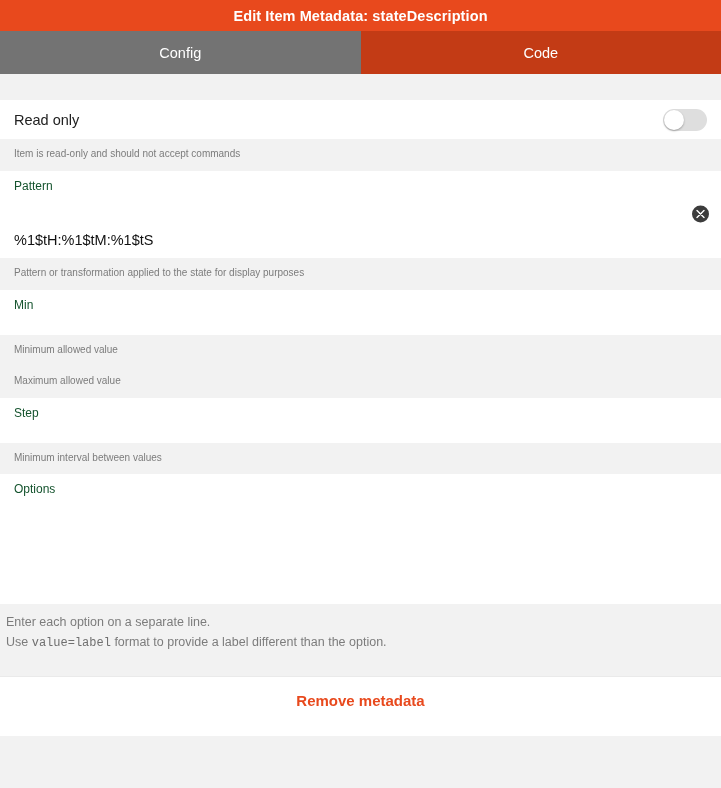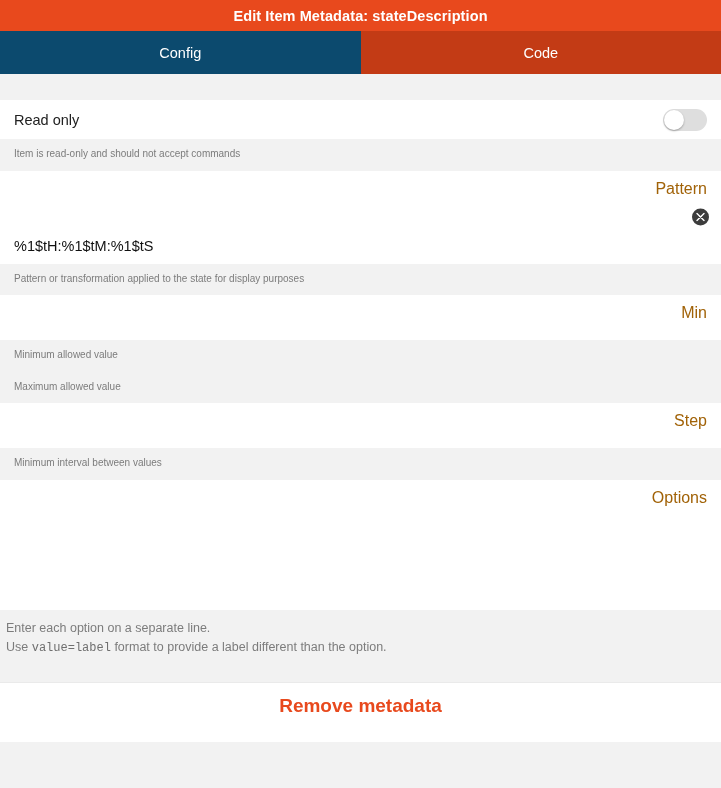--- a/index.html
+++ b/index.html
@@ -48,21 +48,21 @@
   .tab {
     flex: 1 1 50%;
     display: flex;
     align-items: center;
     justify-content: center;
     color: #ffffff;
     font-size: 14.5px;
     cursor: pointer;
     user-select: none;
   }
-  .tab.active { background: #0c4a6e; }
+  .tab.active { background: #737373; }
   .tab.inactive { background: #c33b15; }
 
   
   .body {
     flex: 1 1 auto;
     background: #f2f2f2;
     overflow: hidden;
     position: relative;
   }
 
@@ -107,25 +107,24 @@
     color: #7c7c7c;
     line-height: 1.45;
   }
 
   .field {
     background: #ffffff;
     padding: 7px 14px 8px 14px;
     position: relative;
   }
   .field .flabel {
-    font-size: 16px;
-    color: #a16207;
+    font-size: 12px;
+    color: #14532d;
     line-height: 1.4;
     margin-bottom: 2px;
-    text-align: right;
   }
   .field .fvalue {
     font-size: 14.5px;
     color: #111111;
     min-height: 19px;
     line-height: 19px;
     outline: none;
     border: none;
     background: transparent;
     width: 100%;
@@ -169,21 +168,21 @@
     background: #ffffff;
     height: 48px;
     display: flex;
     align-items: center;
     justify-content: center;
     cursor: pointer;
     border-top: 1px solid #eaeaea;
   }
   .remove-bar .txt {
     color: #e8491d;
-    font-size: 19px;
+    font-size: 15px;
     font-weight: bold;
   }
 
   .footer-strip {
     height: 12px;
     background: #f2f2f2;
   }
   .bottom-white {
     background: #ffffff;
     height: 12px;

